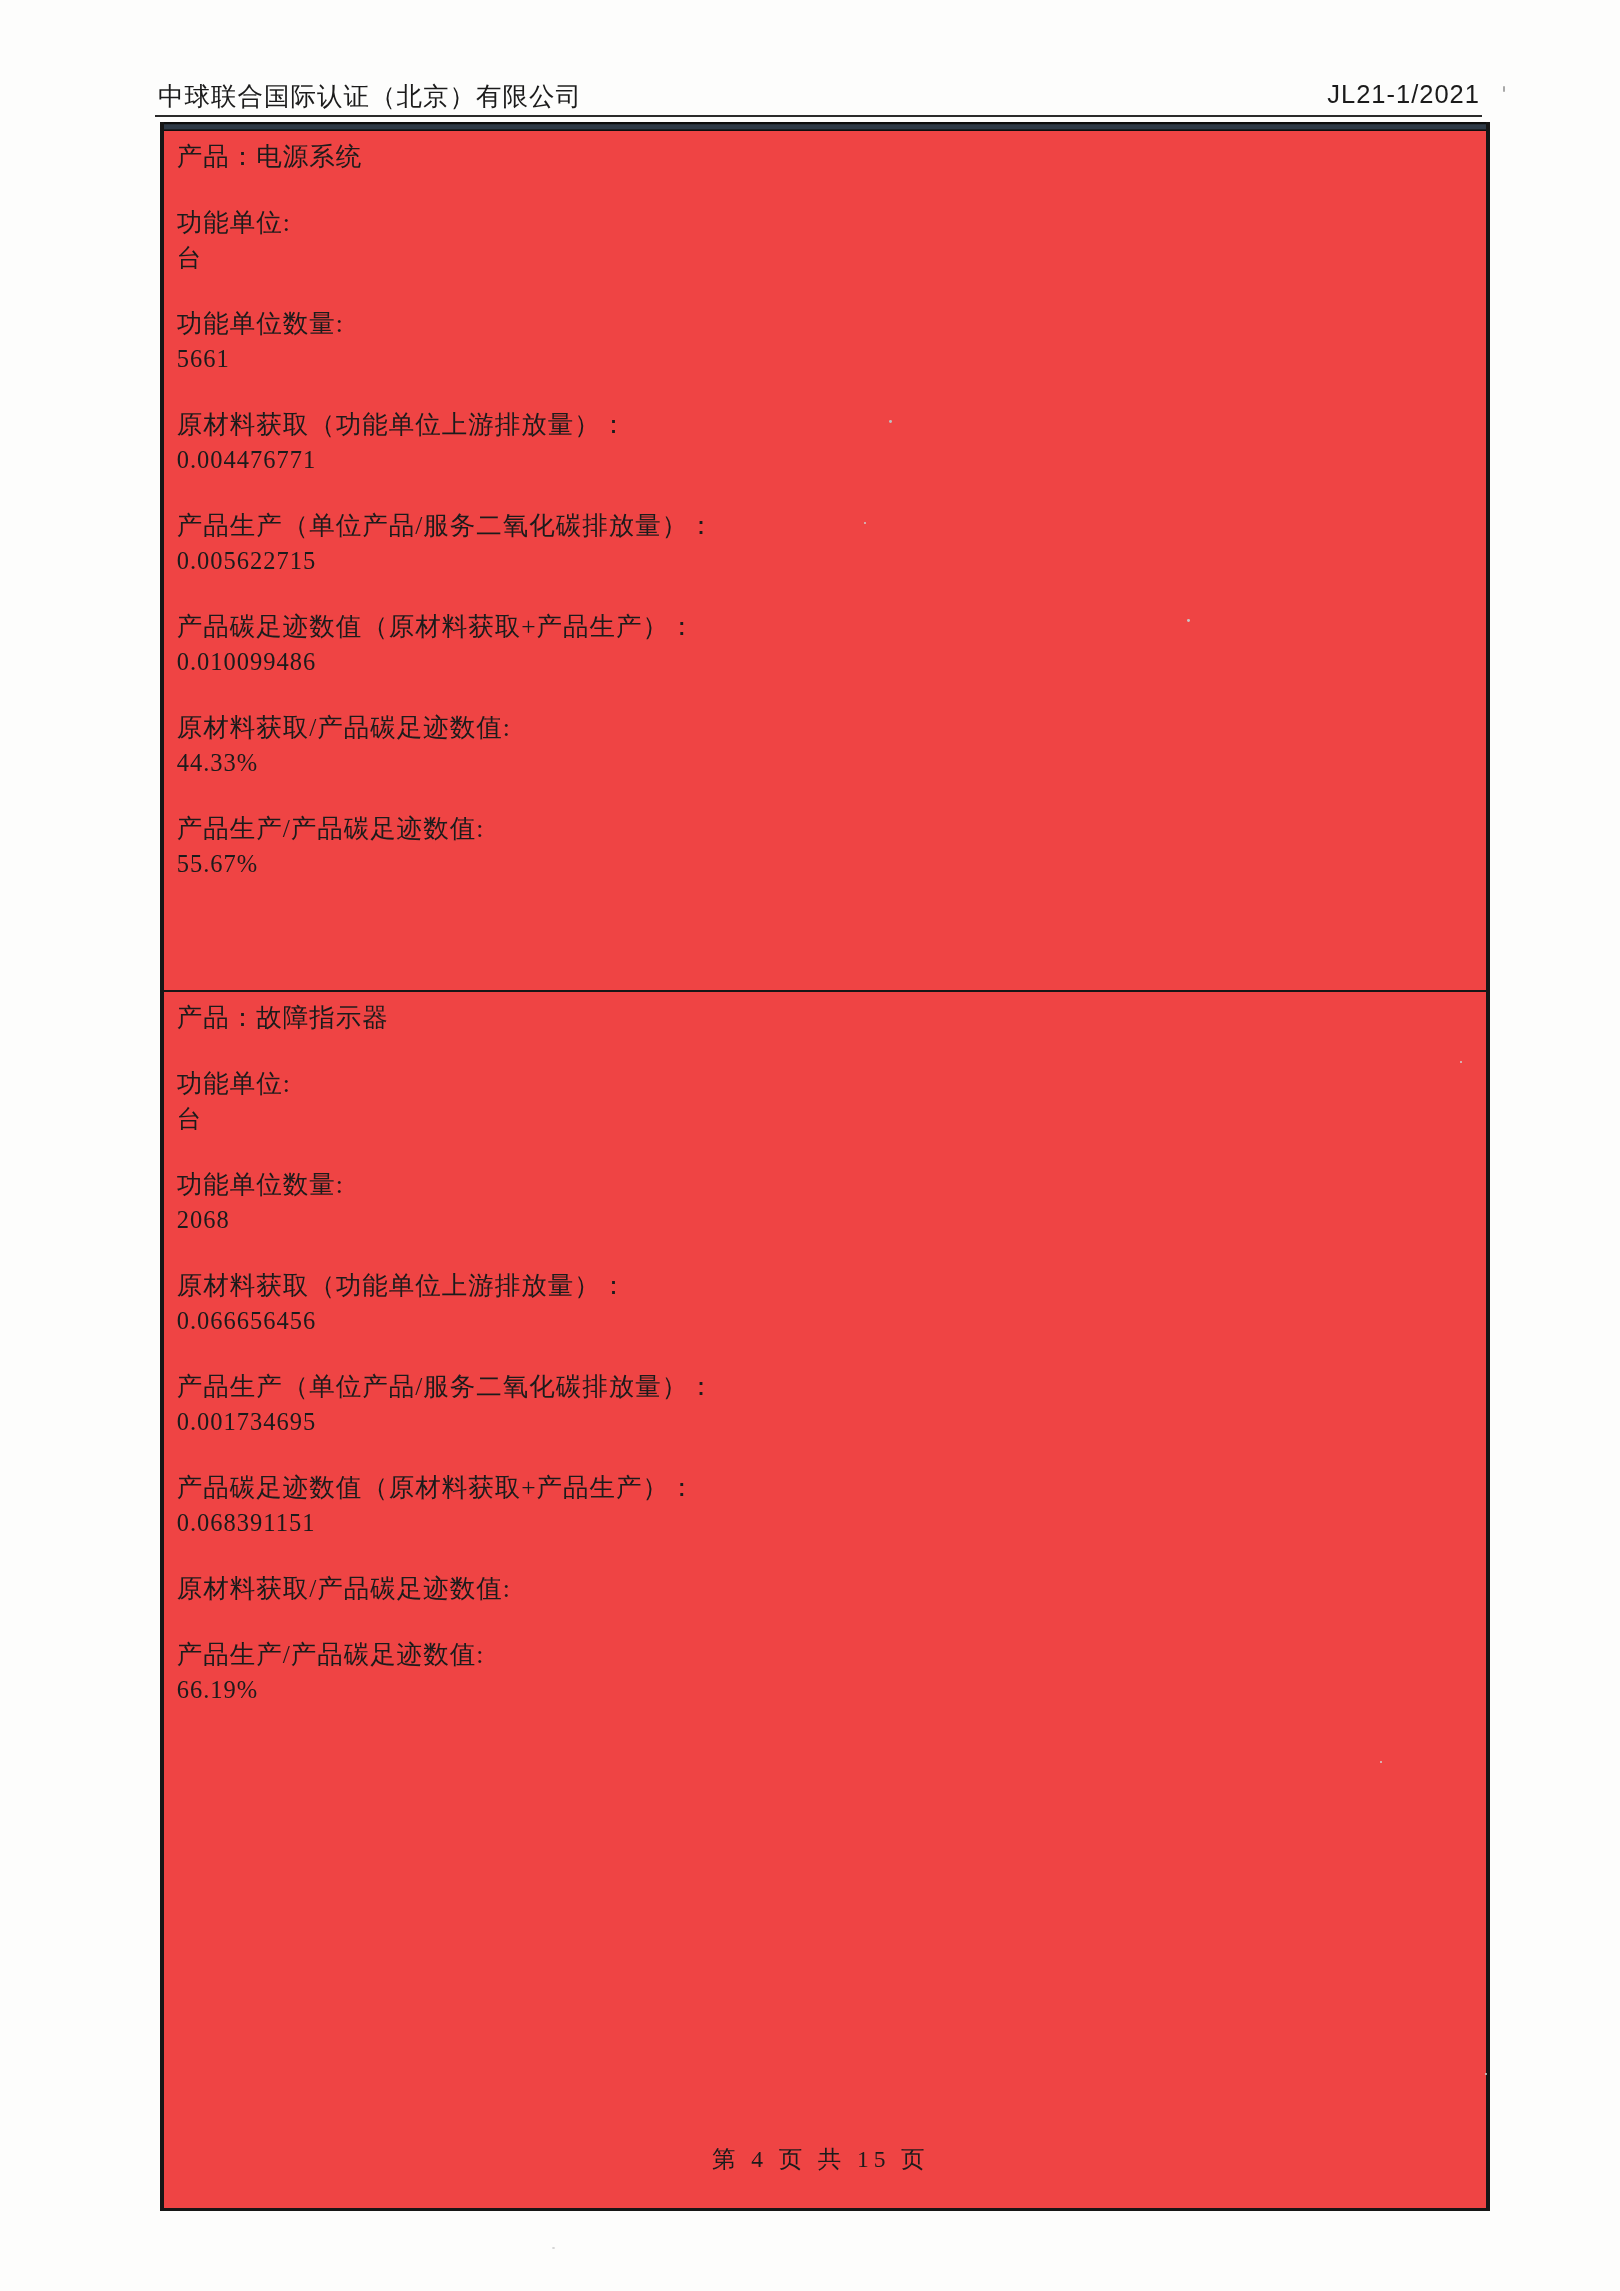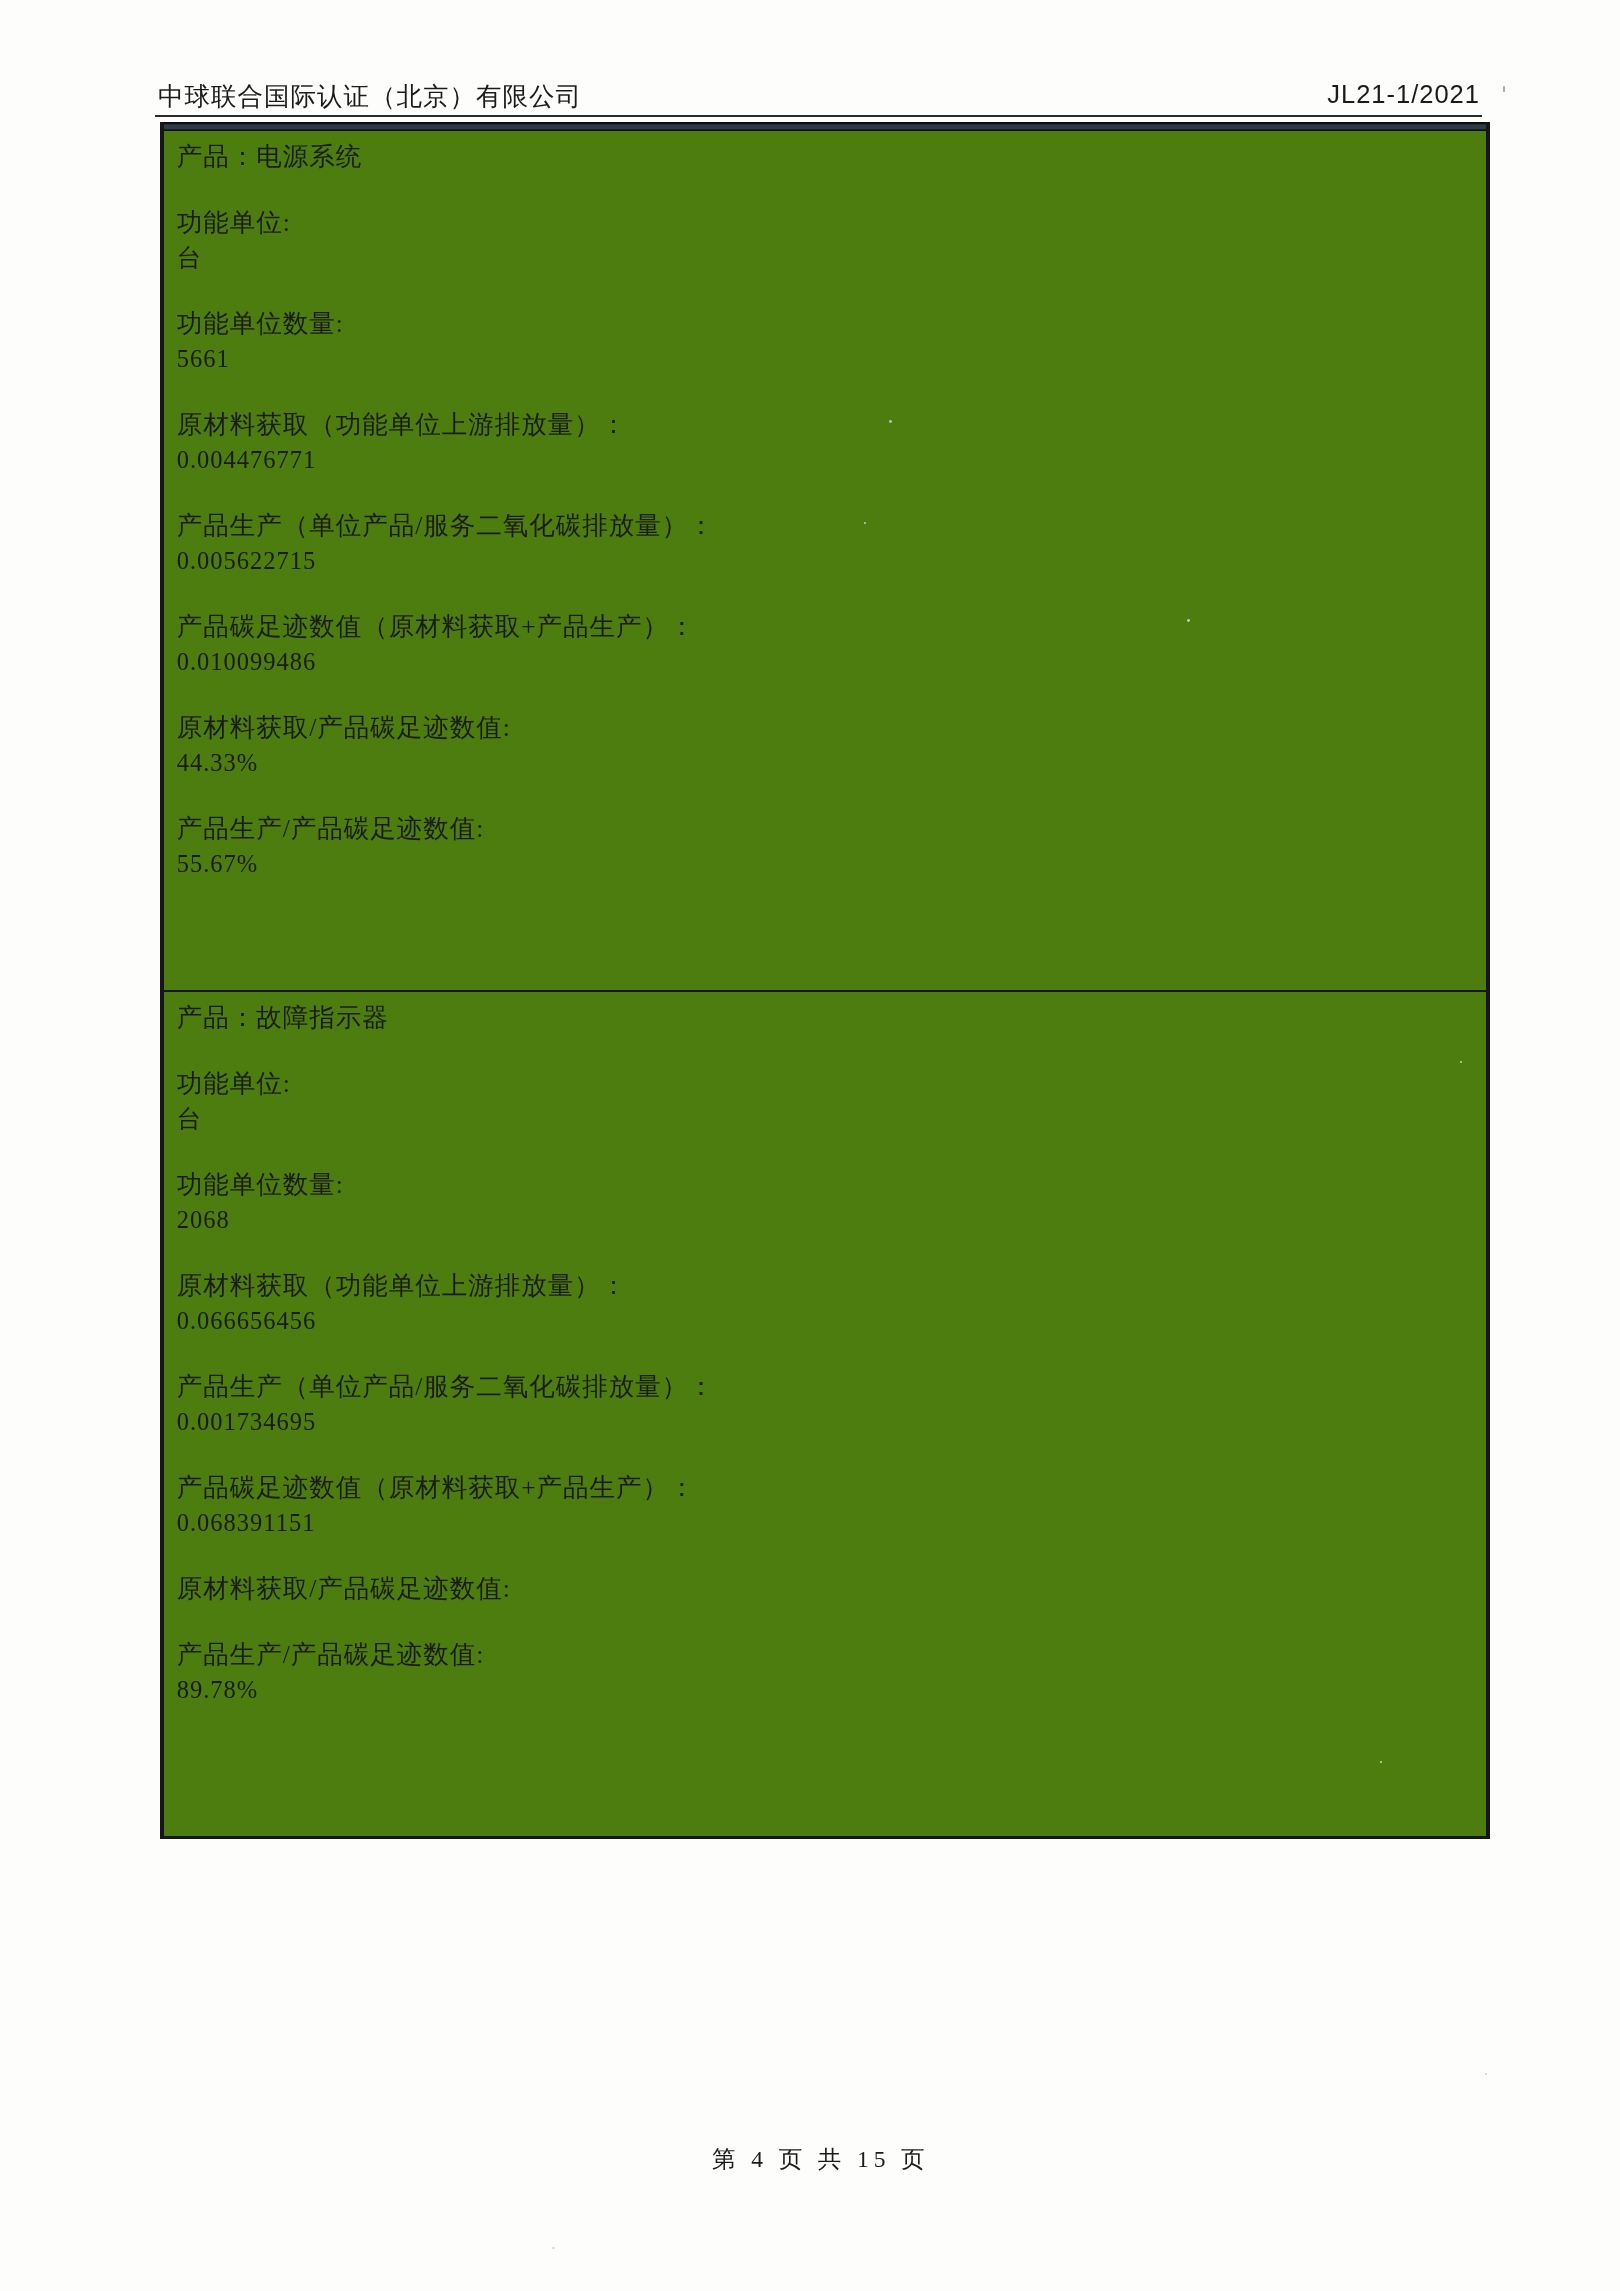--- a/index.html
+++ b/index.html
@@ -21,26 +21,26 @@
     position:absolute;right:140px;top:80px;
     font-size:25.5px;line-height:29px;letter-spacing:1px;
     font-family:"Liberation Sans", sans-serif;
   }
   .hdr-rule{
     position:absolute;left:155px;top:115px;width:1327px;height:2px;
     background:#2a2a2a;
   }
   
   .box{
-    position:absolute;left:160px;top:122px;width:1330px;height:1717px;
+    position:absolute;left:160px;top:122px;width:1330px;height:2089px;
     border-left:4.9px solid #161616;
     border-right:4.9px solid #161616;
     border-bottom:3.9px solid #161616;
     box-sizing:border-box;
-    background:#4d7c0f;
+    background:#ef4444;
   }
   .box-topbar{
     height:8.8px;
     background:linear-gradient(to bottom,#0d0d0d 0%,#0d0d0d 16%,#2e3a47 32%,#2e3a47 74%,#0d0d0d 90%,#0d0d0d 100%);
   }
   .section{
     box-sizing:border-box;
     padding-left:12.7px;padding-right:19.6px;
   }
   .section-1{
@@ -145,21 +145,21 @@
       </div>
       <div class="field">
         <div class="field-label">产品碳足迹数值（原材料获取+产品生产）：</div>
         <div class="field-value">0.068391151</div>
       </div>
       <div class="field">
         <div class="field-label">原材料获取/产品碳足迹数值:</div>
       </div>
       <div class="field">
         <div class="field-label">产品生产/产品碳足迹数值:</div>
-        <div class="field-value">89.78%</div>
+        <div class="field-value">66.19%</div>
       </div>
     </div>
   </div>
 
   <div class="footer">第 4 页 共 15 页</div>
 
   <div class="speck s1"></div>
   <div class="speck s2"></div>
   <div class="speck s3"></div>
   <div class="speck s4"></div>

